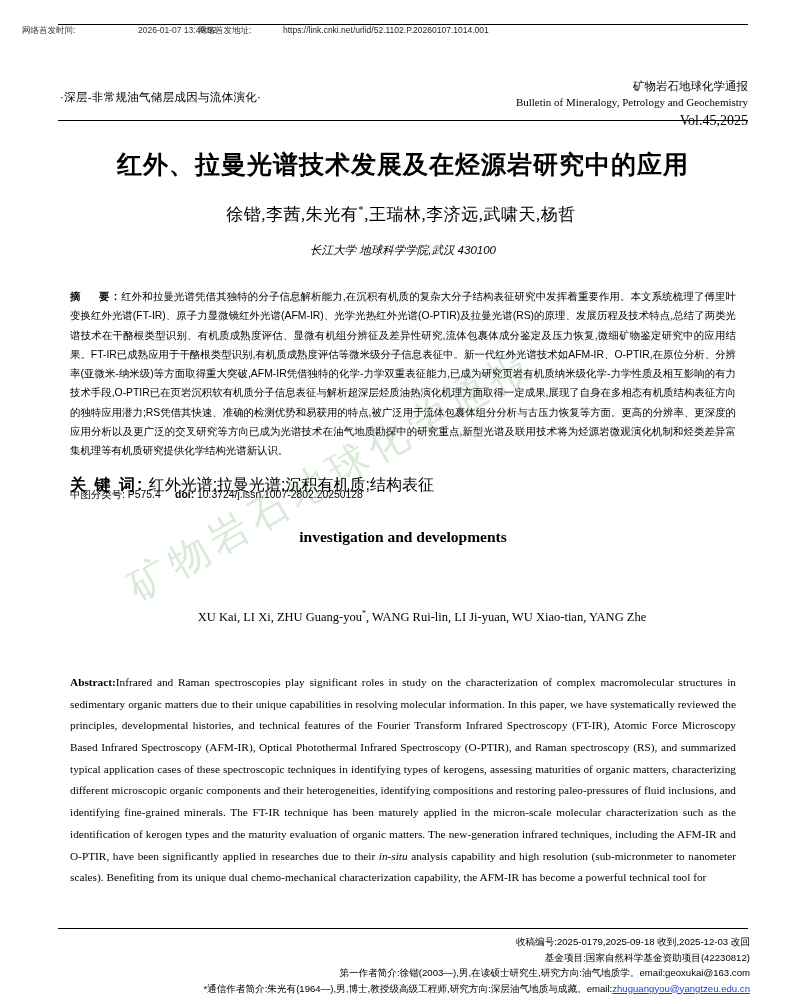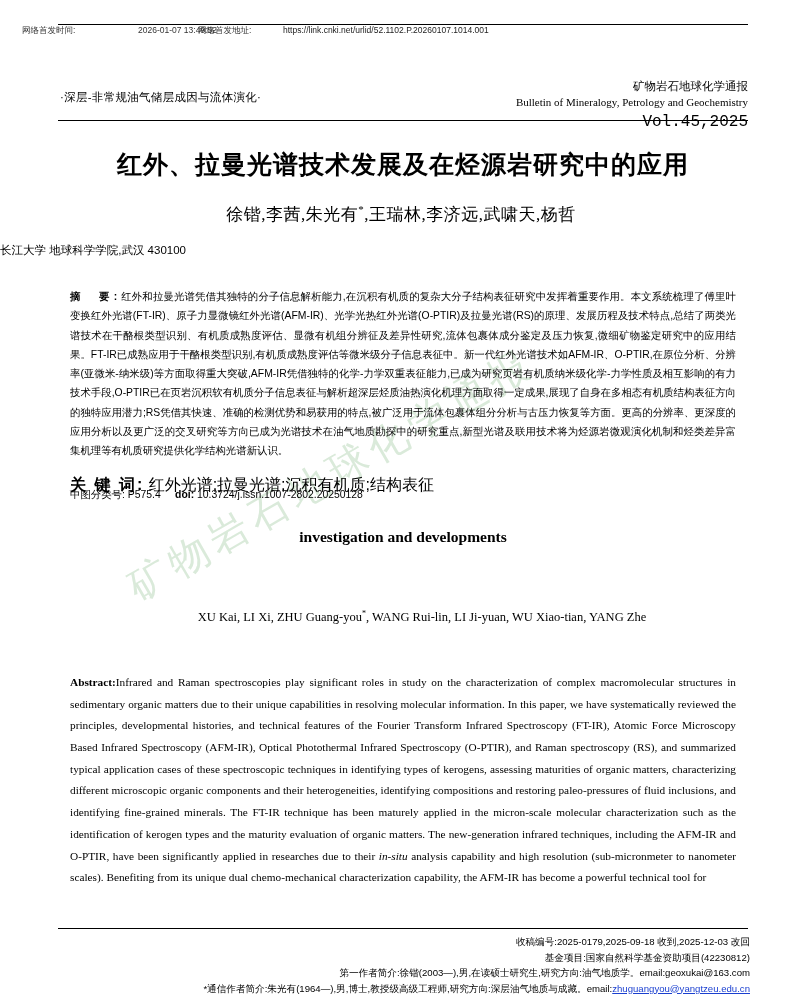--- a/index.html
+++ b/index.html
@@ -65,22 +65,22 @@
   }
   .header-right .cn {
     font-size: 11.5px;
     font-family: "Liberation Sans", sans-serif;
   }
   .header-right .en {
     font-size: 11px;
     font-family: "Liberation Serif", serif;
   }
   .header-right .vol {
-    font-size: 16px;
-    font-family: Liberation Mono, monospace;
+    font-size: 14px;
+    font-family: Liberation Serif, serif;
   }
   .hline {
     position: absolute;
     left: 58px;
     top: 120px;
     width: 690px;
     border-top: 1.2px solid #000;
   }
 
   
@@ -104,23 +104,24 @@
     font-size: 17px;
     font-family: "Liberation Serif", serif;
     letter-spacing: .5px;
   }
   .authors-cn sup { font-size: 11px; color: #000; }
   .affil-cn {
     position: absolute;
     top: 243px;
     left: 0;
     width: 806px;
-    text-align: left;
+    text-align: center;
     font-size: 11.5px;
     font-family: "Liberation Sans", sans-serif;
+    font-style: italic;
   }
 
   
   .abs-cn {
     position: absolute;
     top: 287px;
     left: 70px;
     width: 666px;
     font-size: 10.4px;
     line-height: 1.85;

